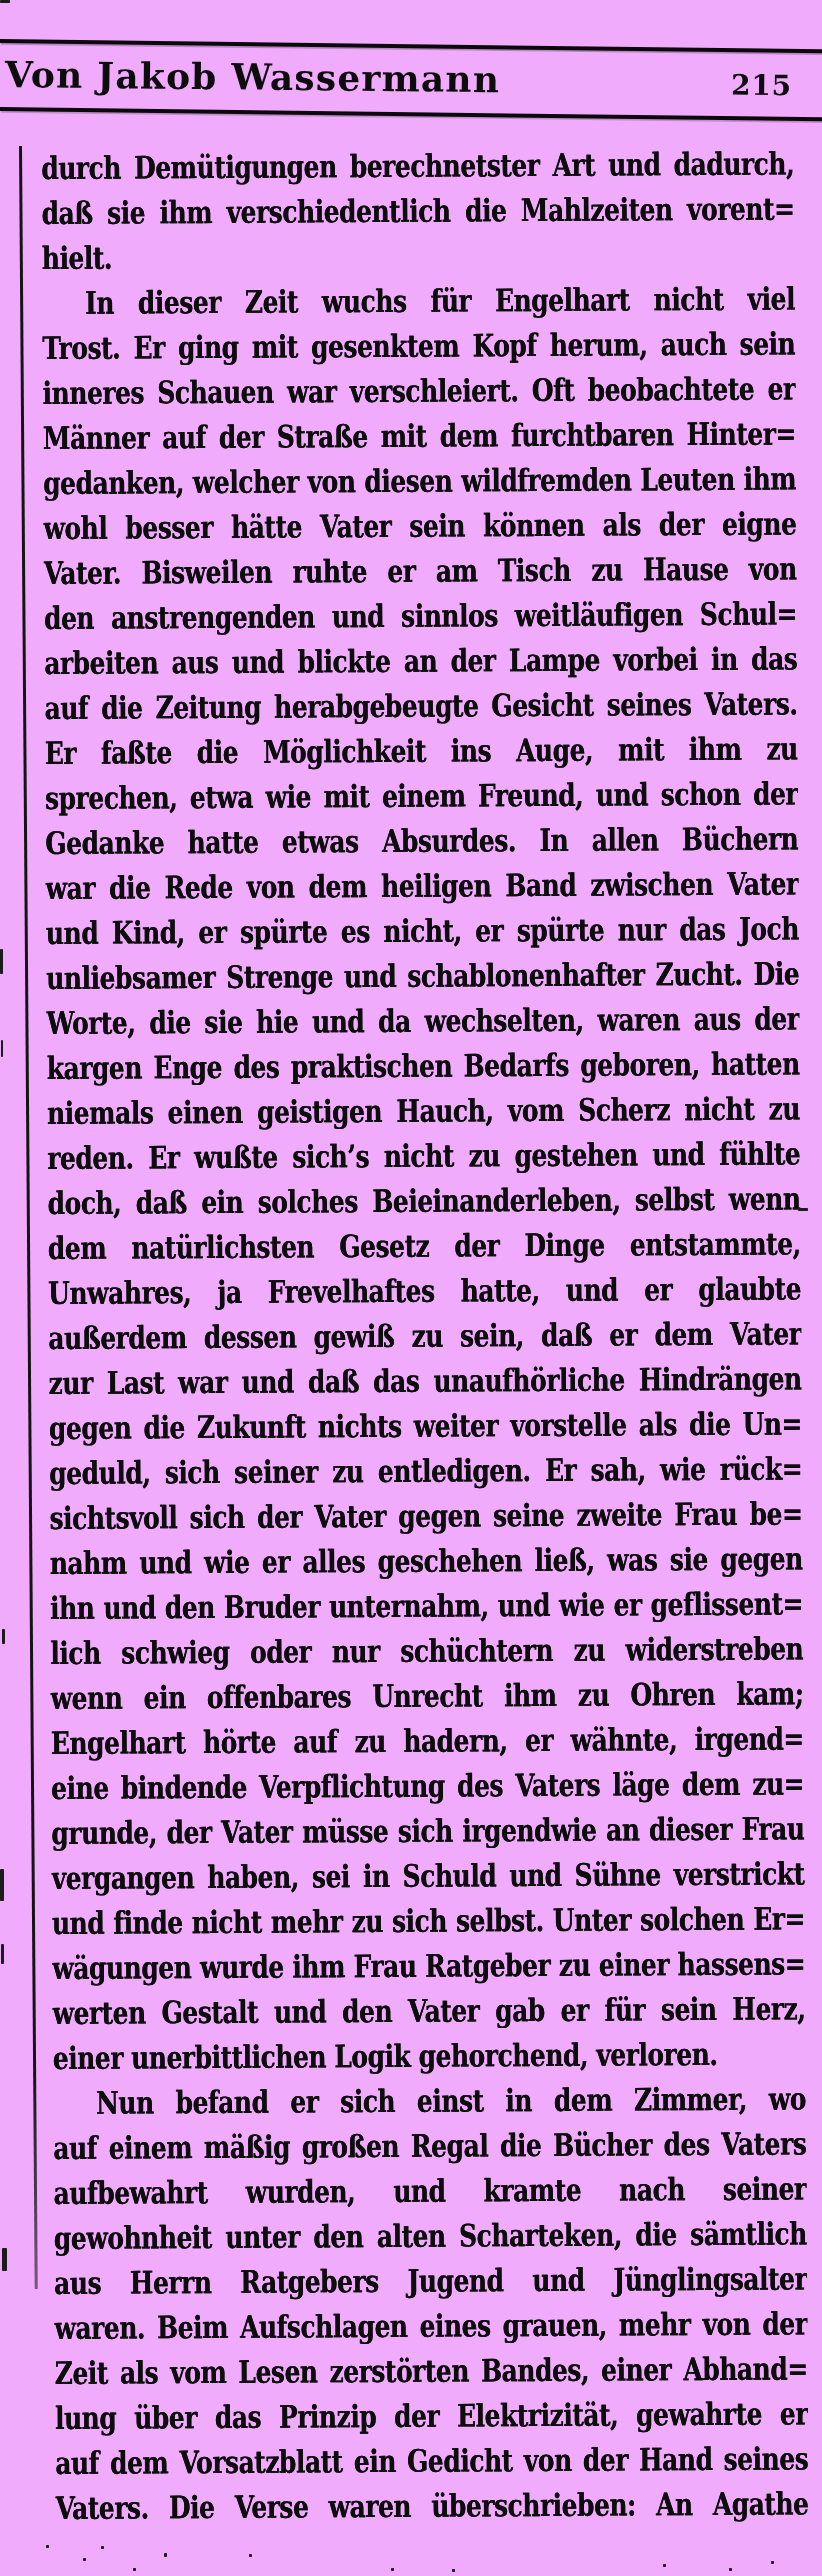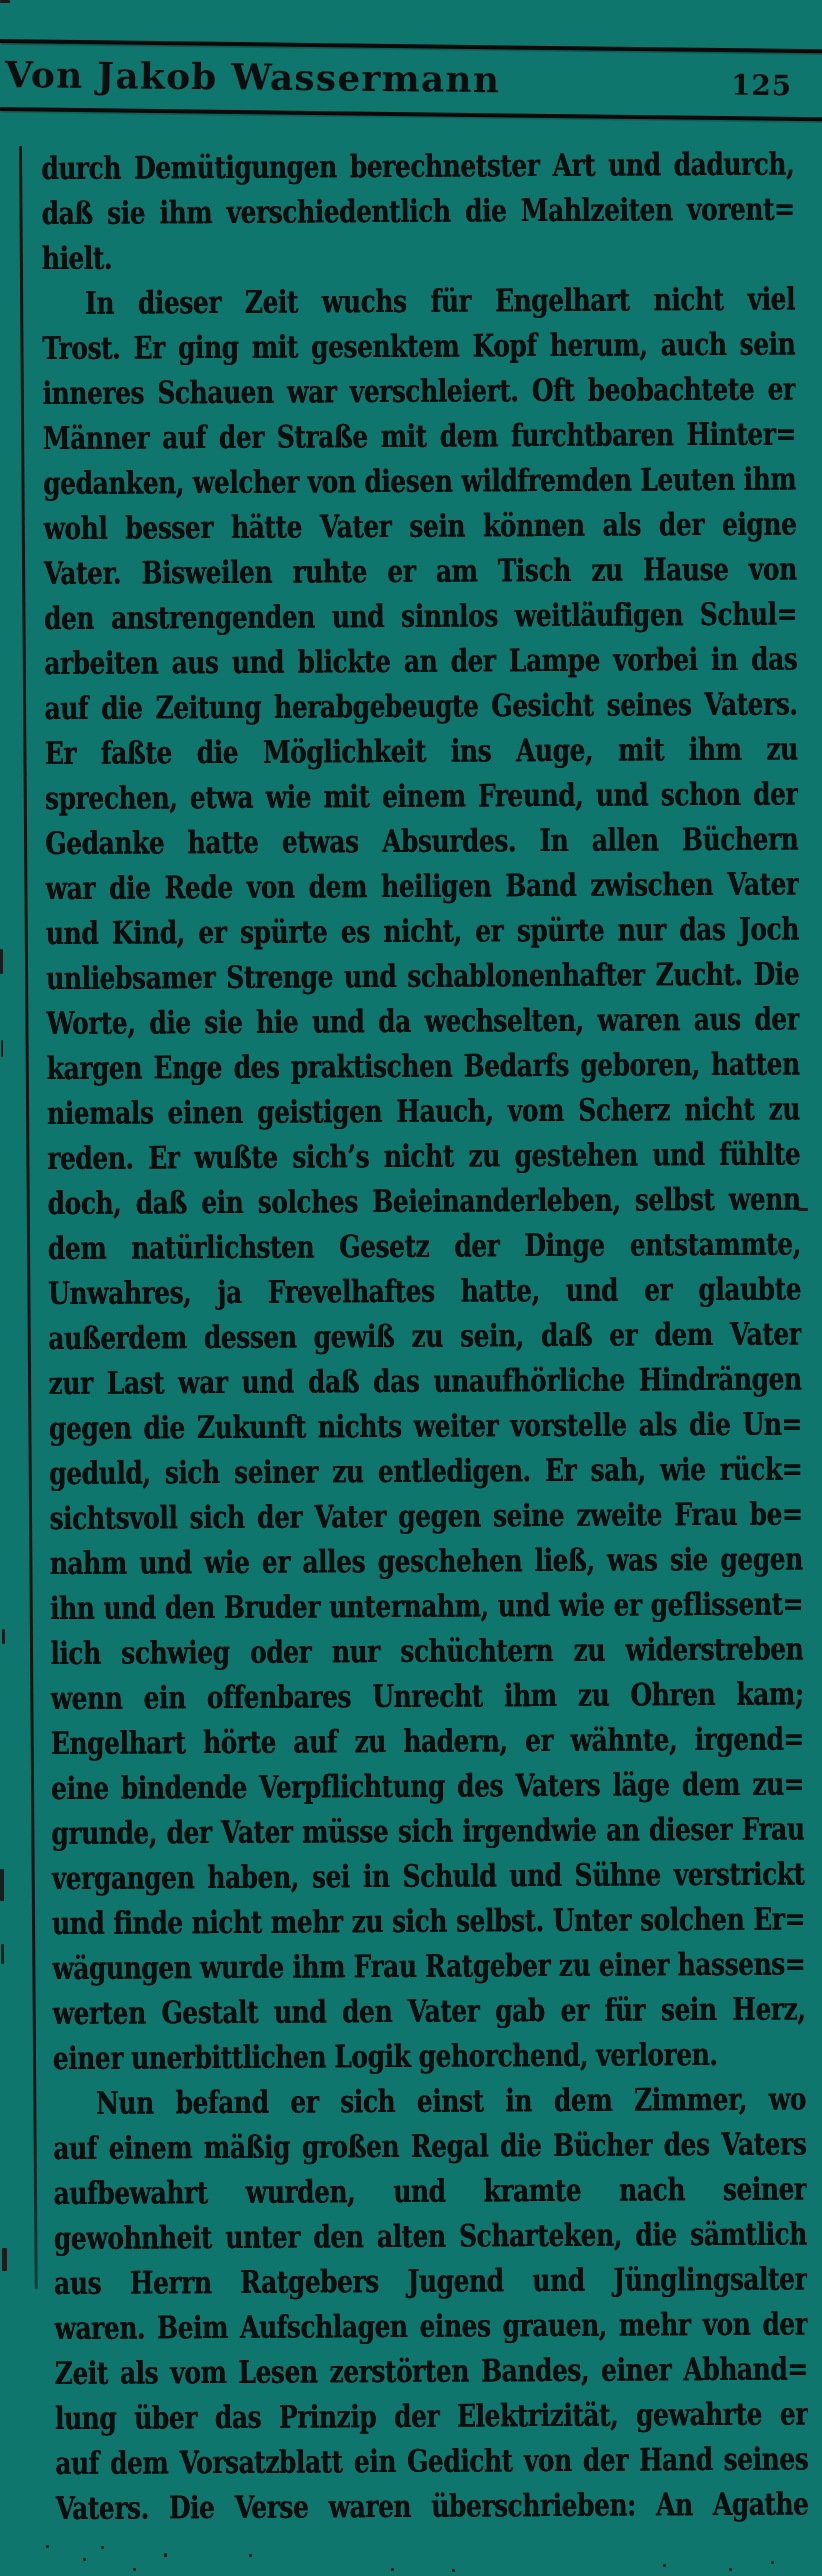--- a/index.html
+++ b/index.html
@@ -1,20 +1,20 @@
 <!DOCTYPE html>
 <html style="font-size:13.3px"><head>
 <meta charset="utf-8">
 <style>
   html, body { margin: 0; padding: 0; background: #ffffff; }
   .page {
     position: relative;
     width: 822px;
     height: 2576px;
-    background: #0f766e;
+    background: #f0abfc;
     overflow: hidden;
     font-family: "DejaVu Serif", serif;
     color: #0d0d0d;
   }
   .rule {
     position: absolute;
     left: 0;
     width: 824px;
     height: 4.1px;
     background: #0a0a0a;
@@ -80,21 +80,21 @@
   .speck { position: absolute; background: #1c1c1c; border-radius: 0.8px; }
 </style>
 </head>
 <body>
 
 <div class="page">
   <div class="rule rule-top"></div>
 
   <div class="header">
     <span class="author">Von Jakob Wassermann</span>
-    <span class="pagenum">125</span>
+    <span class="pagenum">215</span>
   </div>
 
   <div class="rule rule-mid"></div>
 
   <div class="gutter"></div>
 
   <div class="body-text">
       <div class="line j">durch Demütigungen berechnetster Art und dadurch,</div>
       <div class="line j">daß sie ihm verschiedentlich die Mahlzeiten vorent=</div>
       <div class="line l">hielt.</div>

